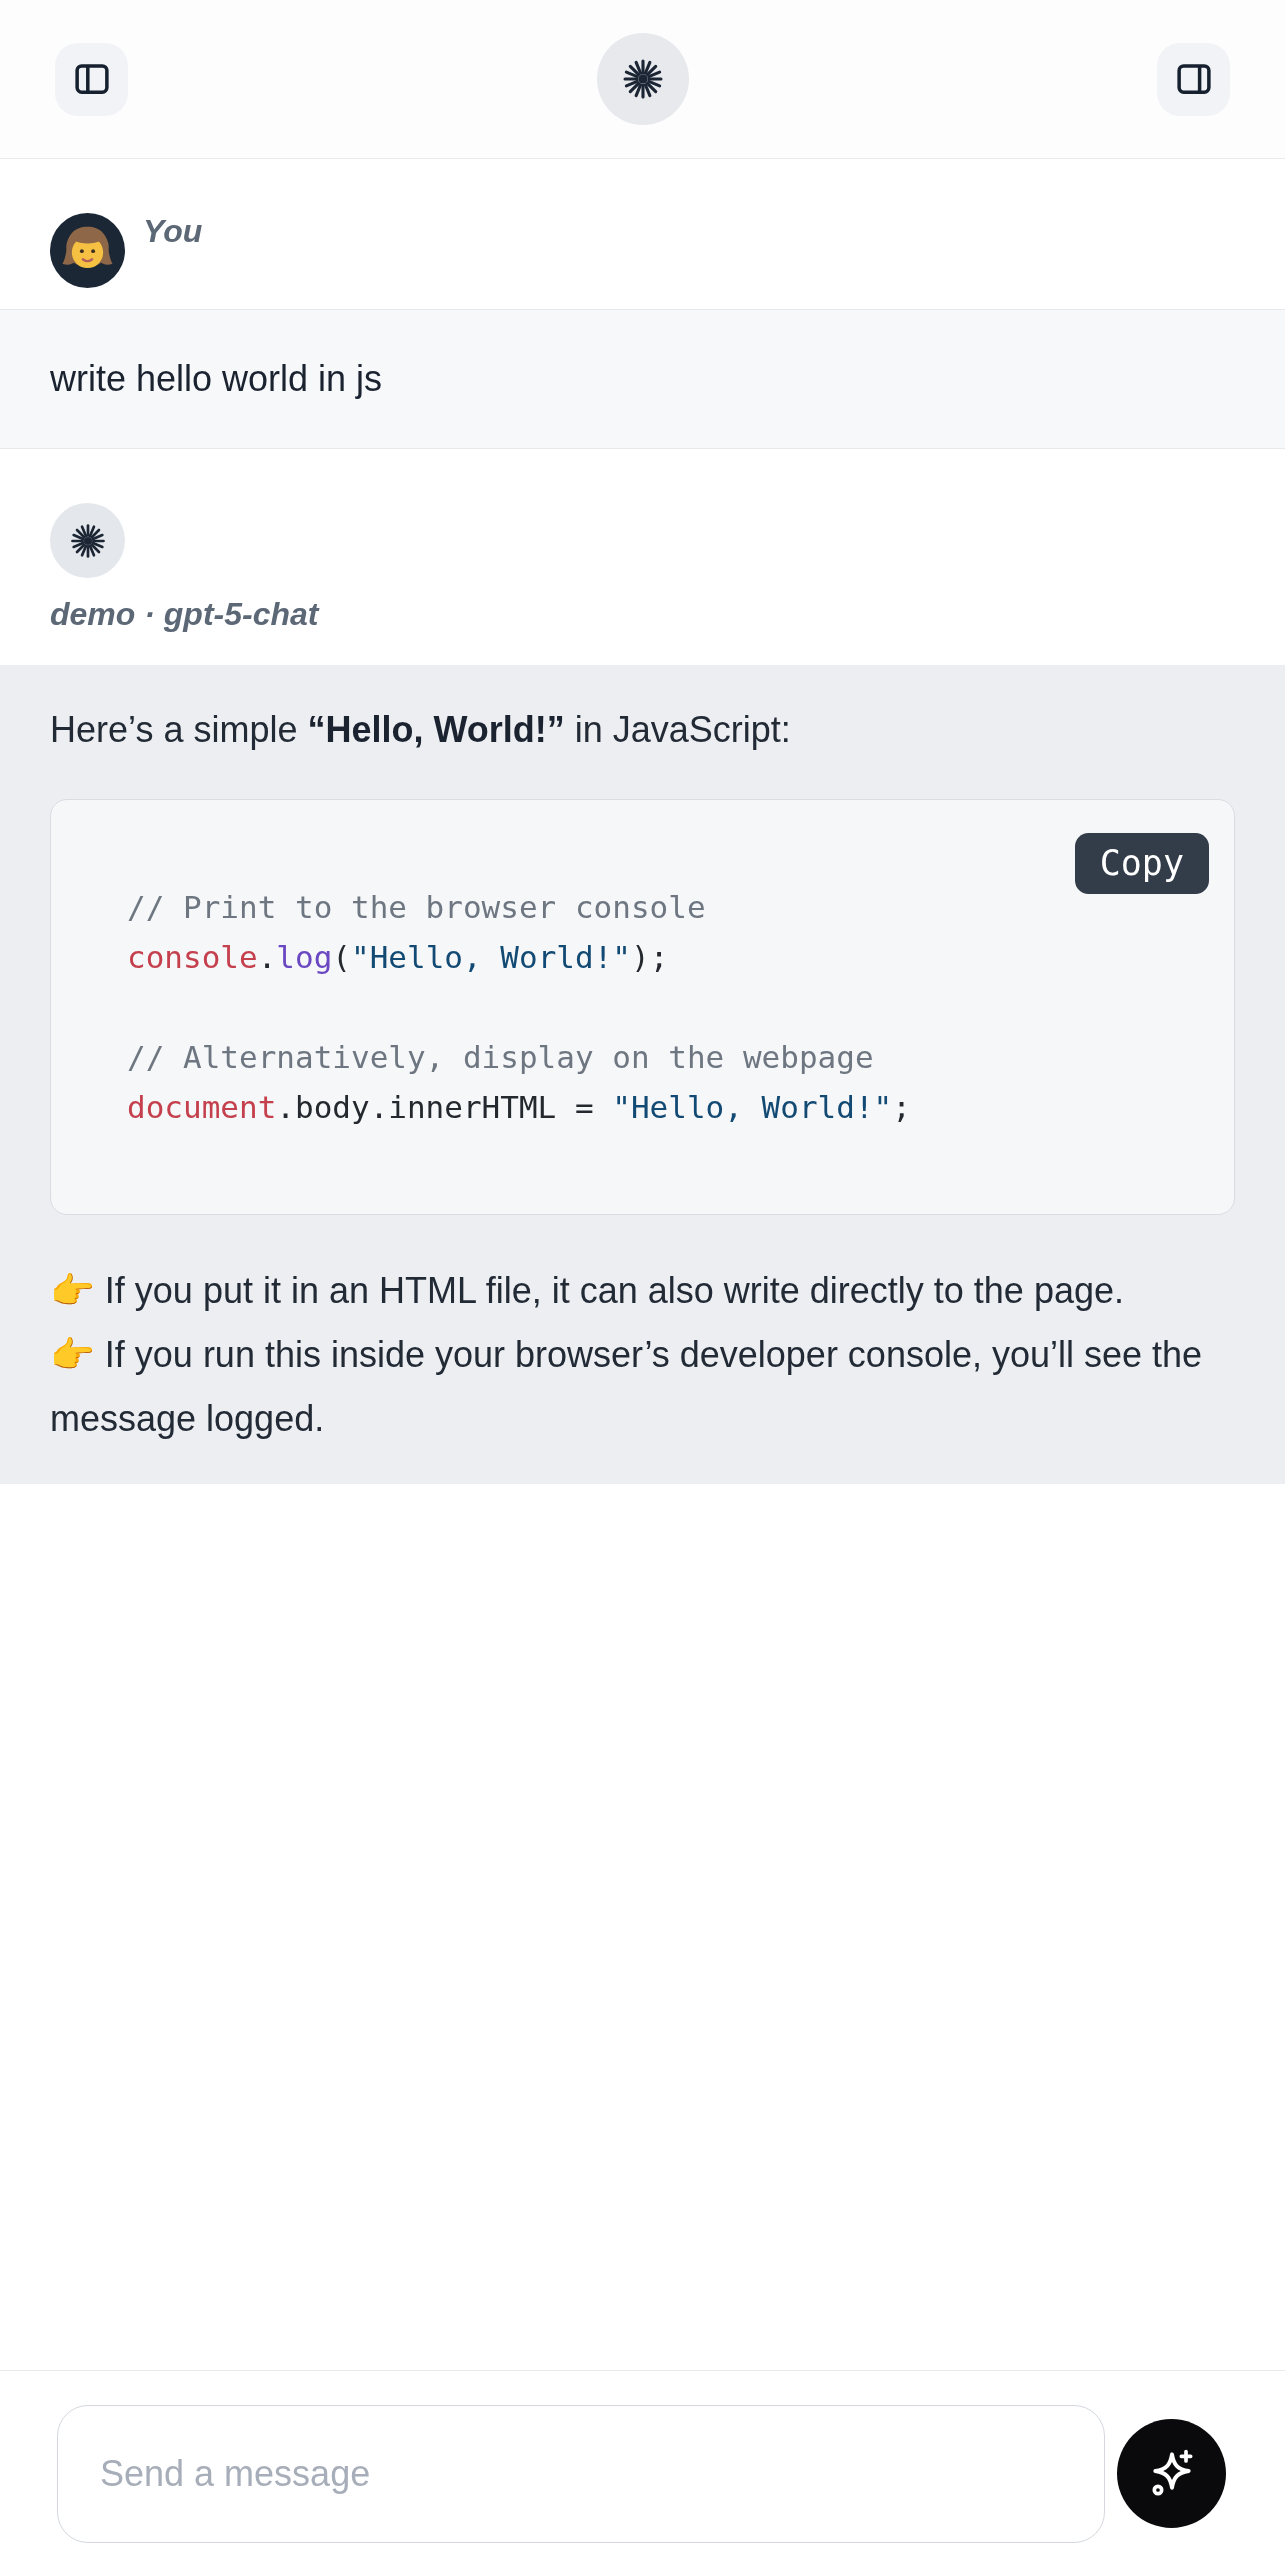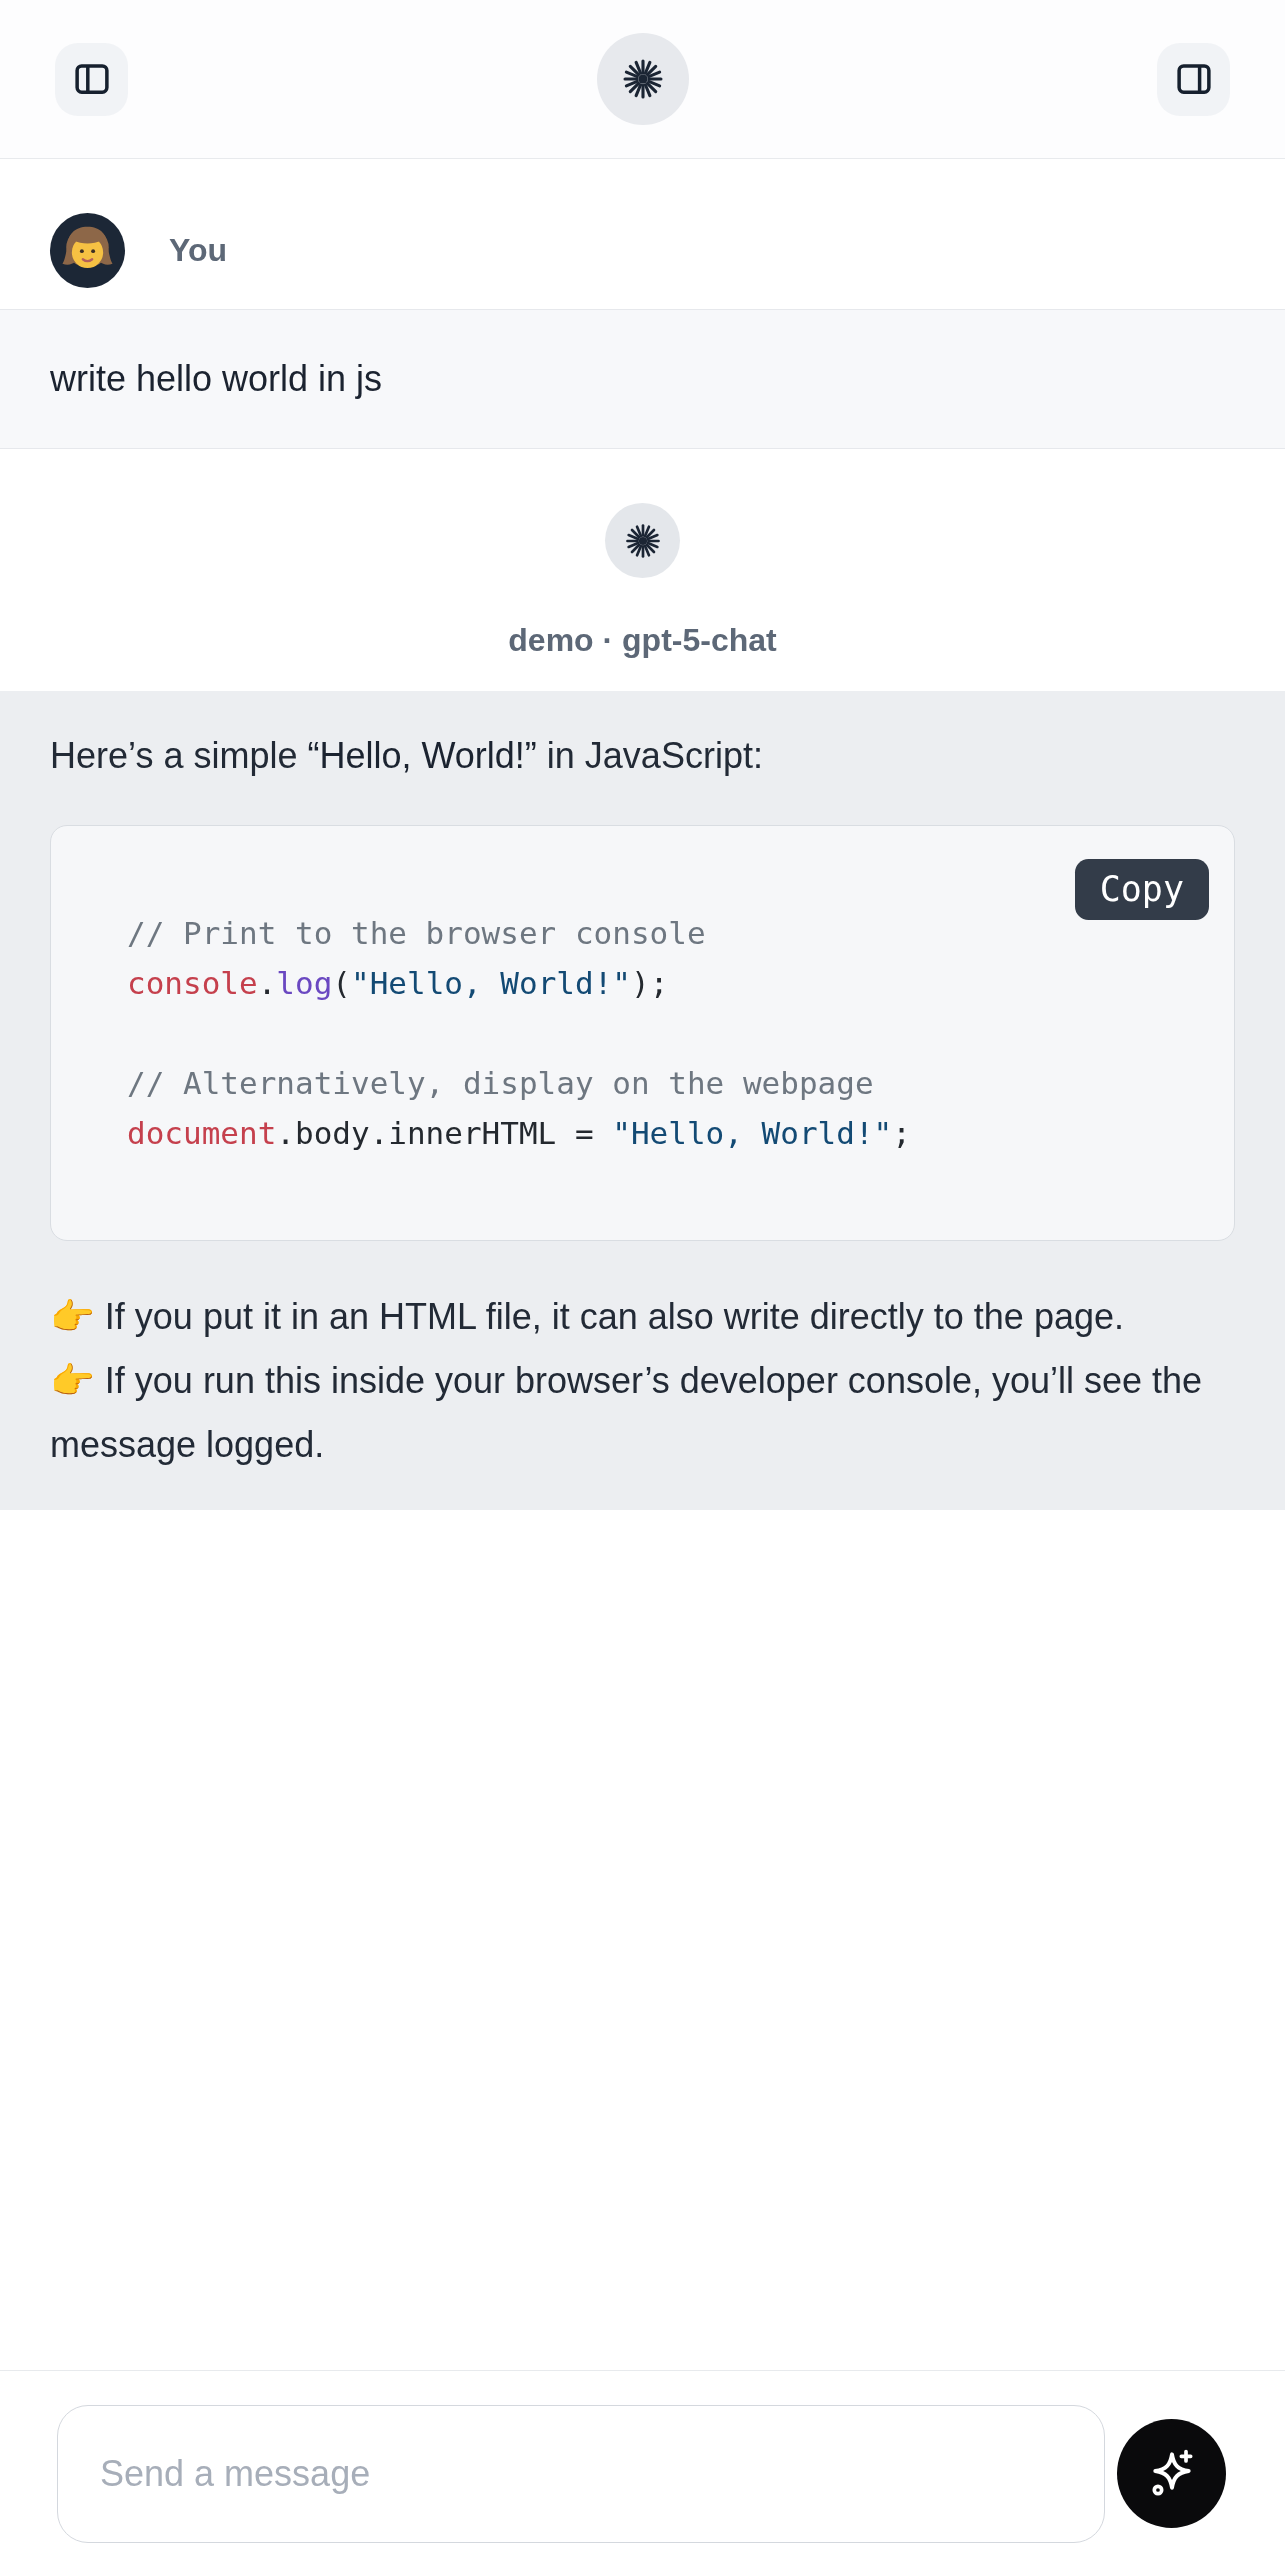--- a/index.html
+++ b/index.html
@@ -19,21 +19,21 @@
     width:73px;height:73px;border-radius:23px;background:#f1f3f6;border:none;
     display:flex;align-items:center;justify-content:center;cursor:pointer;padding:0;
   }
   .icon-btn svg{width:42px;height:42px;}
   .center-avatar{
     width:92px;height:92px;border-radius:50%;background:#e7e9ed;border:none;
     display:flex;align-items:center;justify-content:center;cursor:pointer;padding:0;
   }
   .center-avatar svg{width:44px;height:44px;}
   
-  .sender-row{display:flex;align-items:center;gap:44px;padding:0 50px;}
+  .sender-row{display:flex;gap:18px;padding:0 50px;font-style:italic;}
   .user-row{margin-top:54px;}
   .assistant-row{margin-top:54px;flex-direction:column;}
   .avatar{
     width:75px;height:75px;border-radius:50%;flex:0 0 auto;
     display:flex;align-items:center;justify-content:center;overflow:hidden;
   }
   .user-avatar{background:#1c2736;}
   .user-avatar svg{width:75px;height:75px;}
   .assistant-avatar{background:#e4e7eb;}
   .assistant-avatar svg{width:38px;height:38px;}
@@ -43,21 +43,21 @@
     margin-top:21px;background:#f7f8fa;
     border-top:1.9px solid #e6e8ec;border-bottom:1.9px solid #e6e8ec;
     padding:47px 50px;font-size:36px;line-height:44px;color:#1b2330;
   }
   
   .assistant-block{
     margin-top:32px;background:#eceef1;
     padding:40px 50px 32.5px 50px;color:#222a36;
   }
   .intro{font-size:36px;line-height:50px;}
-  .intro strong,.question strong{font-weight:400;color:#1b2330;text-align:right;}
+  .intro strong,.question strong{font-weight:700;color:#1b2330;text-align:right;}
   .code-card{
     margin-top:44px;position:relative;background:#f6f7f9;
     border:1.9px solid #d9dde2;border-radius:17px;
   }
   .code-card pre{
     margin:0;padding:82px 38px 82px 76px;
     font-family:"DejaVu Sans Mono",monospace;font-size:31px;line-height:50px;
     color:#24292f;overflow:hidden;
   }
   .code-line{white-space:pre;}

